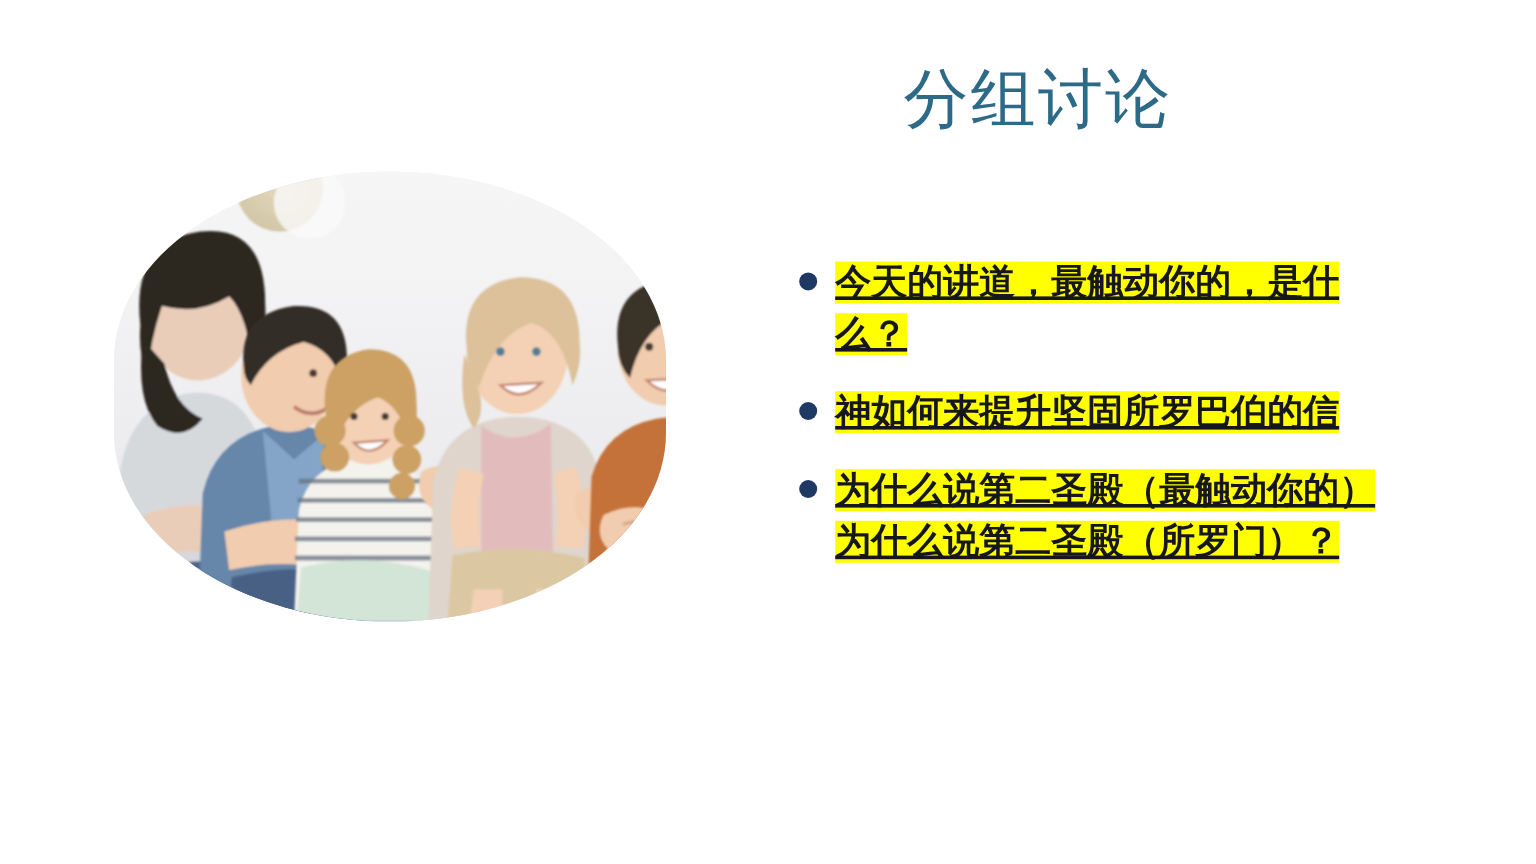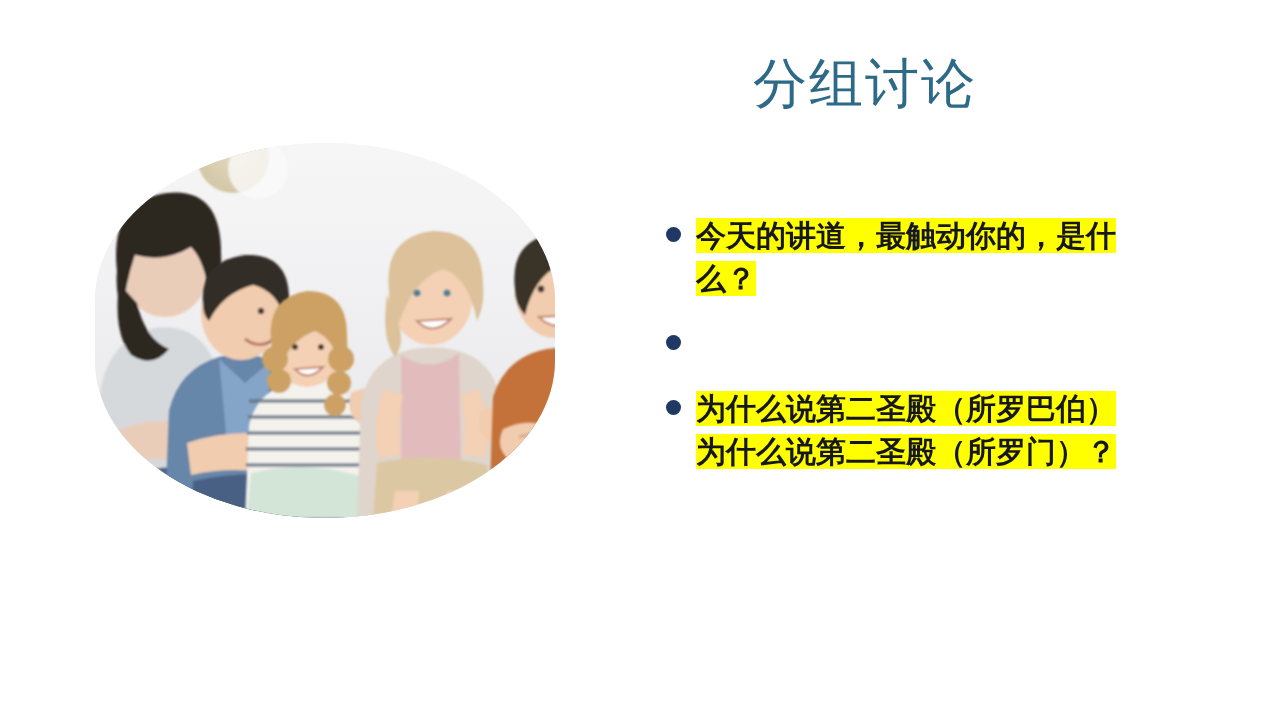--- a/index.html
+++ b/index.html
@@ -78,20 +78,21 @@
     height: 15px;
     border-radius: 50%;
     background: #1F3864;
   }
   .bullet-text {
     font-size: 30px;
     line-height: 43px;
     font-weight: bold;
     color: #16171C;
     letter-spacing: 0px;
+    text-decoration: underline;
   }
   .bullet-text .hl {
     background: #FFFF00;
     box-decoration-break: clone;
     -webkit-box-decoration-break: clone;
     padding: 1px 0;
   }
 </style>
 </head>
 <body>
@@ -242,23 +243,23 @@
 
   <div class="bullet-list">
 
     <div class="bullet-item">
       <span class="bullet-dot"></span>
       <div class="bullet-text"><span class="hl">今天的讲道，最触动你的，是什</span><br><span class="hl">么？</span></div>
     </div>
 
     <div class="bullet-item">
       <span class="bullet-dot"></span>
-      <div class="bullet-text"><br></div>
+      <div class="bullet-text"><span class="hl">神如何来提升坚固所罗巴伯的信</span><br></div>
     </div>
 
     <div class="bullet-item">
       <span class="bullet-dot"></span>
-      <div class="bullet-text"><span class="hl">为什么说第二圣殿（所罗巴伯）</span><br><span class="hl">为什么说第二圣殿（所罗门）？</span></div>
+      <div class="bullet-text"><span class="hl">为什么说第二圣殿（最触动你的）</span><br><span class="hl">为什么说第二圣殿（所罗门）？</span></div>
     </div>
 
   </div>
 
 </div>
 
 </body></html>

